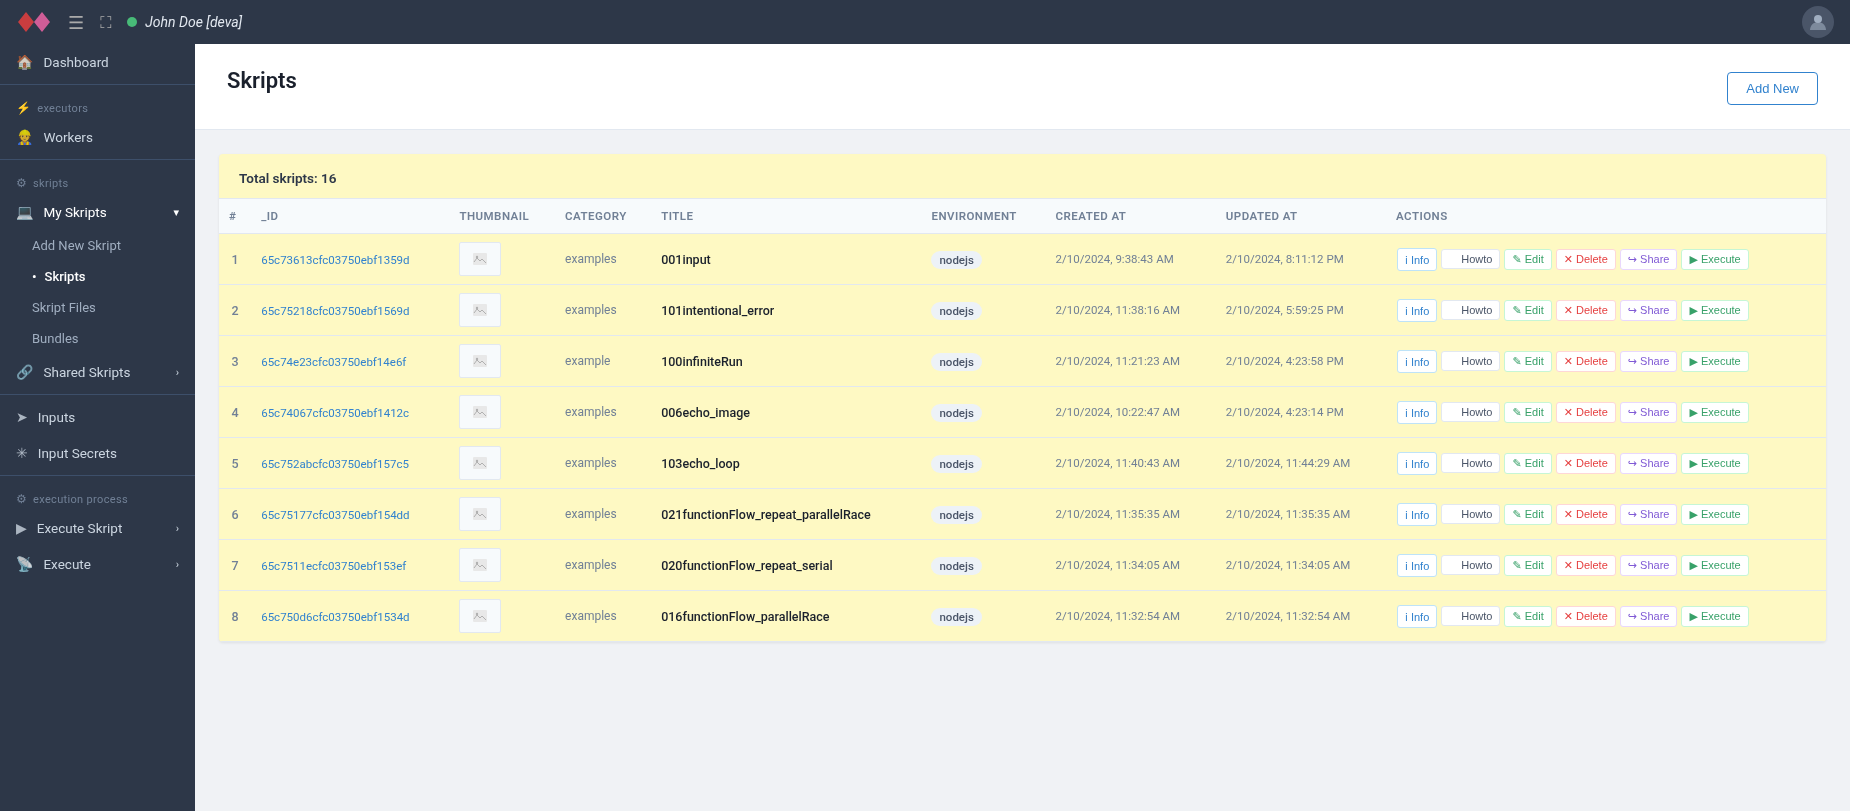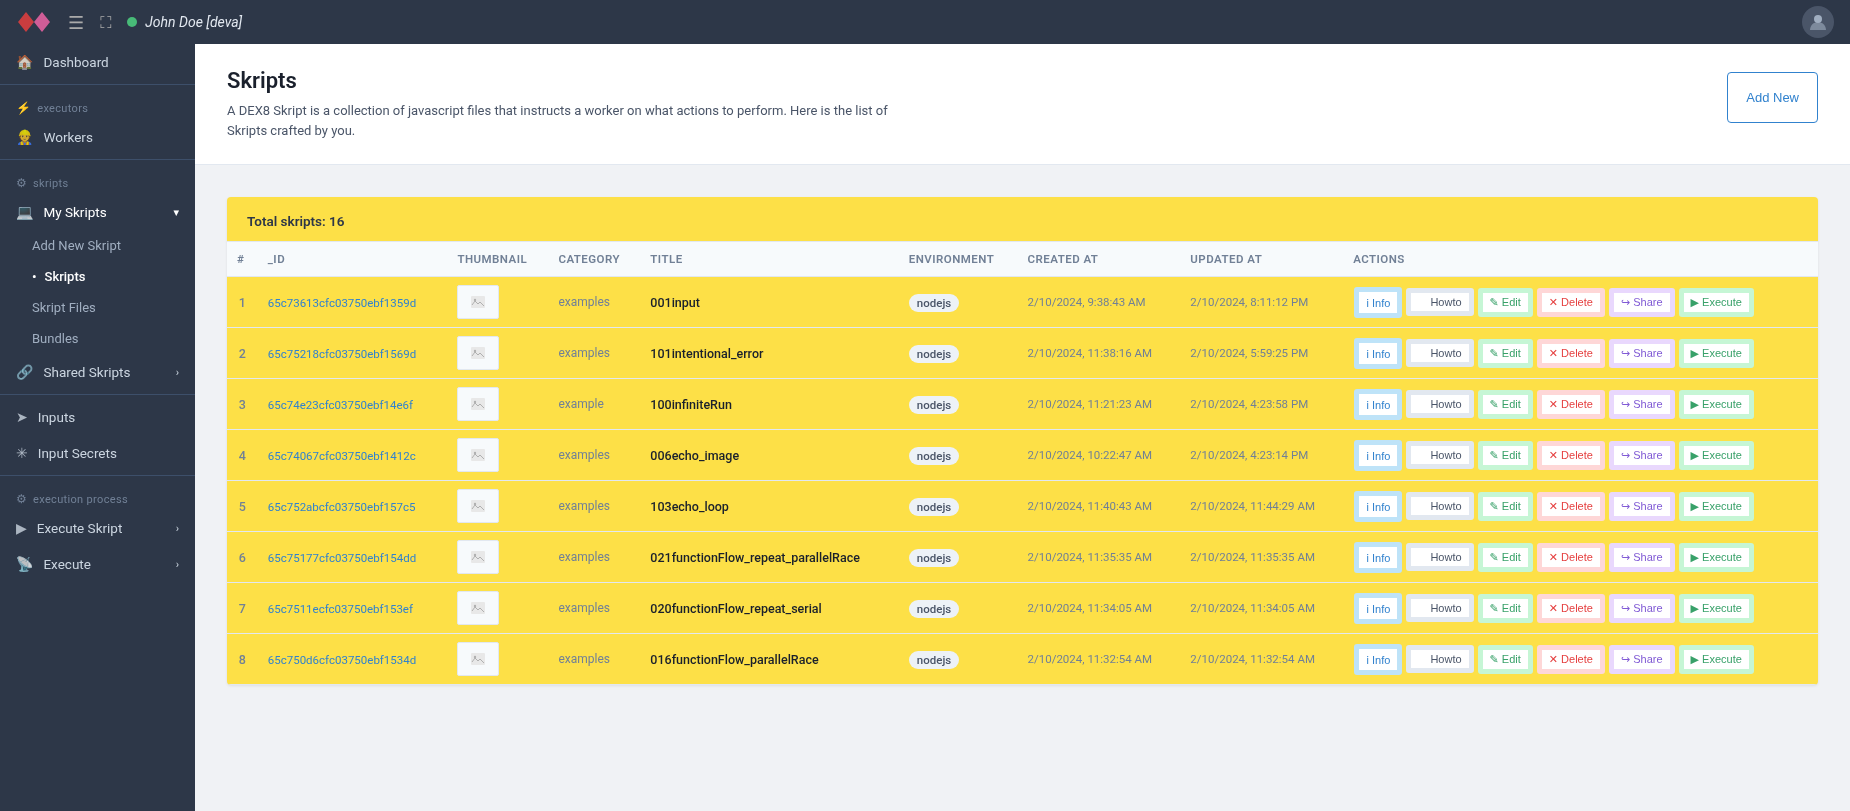--- a/index.html
+++ b/index.html
@@ -102,36 +102,36 @@
       padding: 24px 32px;
       margin: 0;
       display: flex;
       align-items: flex-start;
       justify-content: space-between;
       border-bottom: 1px solid #e2e8f0;
     }
     .page-title { font-size: 22px; font-weight: 600; color: #1a202c; margin-bottom: 8px; }
     .page-description { font-size: 13px; color: #4a5568; max-width: 700px; line-height: 1.5; }
     .add-new-btn {
-      padding: 17px 18px;
+      padding: 8px 18px;
       border: 1.5px solid #3182ce;
       color: #3182ce;
       background: white;
       border-radius: 4px;
       font-size: 13px;
       cursor: pointer;
       white-space: nowrap;
       margin-top: 4px;
       font-weight: 500;
     }
 
     
     .table-section {
-      background: #fde047;
-      margin: 32px;
+      background: #fef9c3;
+      margin: 24px;
       border-radius: 4px;
       overflow: hidden;
       box-shadow: 0 1px 3px rgba(0,0,0,0.08);
     }
     .table-header-row {
       padding: 16px 20px 12px;
       font-size: 13.5px;
       font-weight: 600;
       color: #2d3748;
       border-bottom: 1px solid #e2e8f0;
@@ -166,21 +166,21 @@
       display: flex; align-items: center; justify-content: center;
       color: #a0aec0; font-size: 10px;
       border-radius: 2px;
     }
 
     .action-btn {
       display: inline-flex;
       align-items: center;
       gap: 3px;
       padding: 3px 7px;
-      border: 5px solid #a21caf;
+      border: 1px solid #a21caf;
       border-radius: 3px;
       font-size: 11px;
       cursor: pointer;
       background: white;
       color: #4a5568;
       margin: 1px;
       white-space: nowrap;
     }
     .action-btn.info { color: #3182ce; border-color: #bee3f8; }
     .action-btn.howto { color: #4a5568; border-color: #e2e8f0; padding-left: 19px; }
@@ -302,21 +302,20 @@
       <span>Execute</span>
       <span class="sidebar-chevron">›</span>
     </div>
   </nav>
 
   <div class="content-area">
 
     <div class="page-header-card">
       <div>
         <div class="page-title">Skripts</div>
-        <div class="page-description">A DEX8 Skript is a collection of javascript files that instructs a worker on what actions to perform. Here is the list of Skripts crafted by you.</div>
       </div>
       <button class="add-new-btn">Add New</button>
     </div>
 
     <div class="table-section">
       <div class="table-header-row">Total skripts: 16</div>
       <table>
         <thead>
           <tr>
             <th>#</th>

